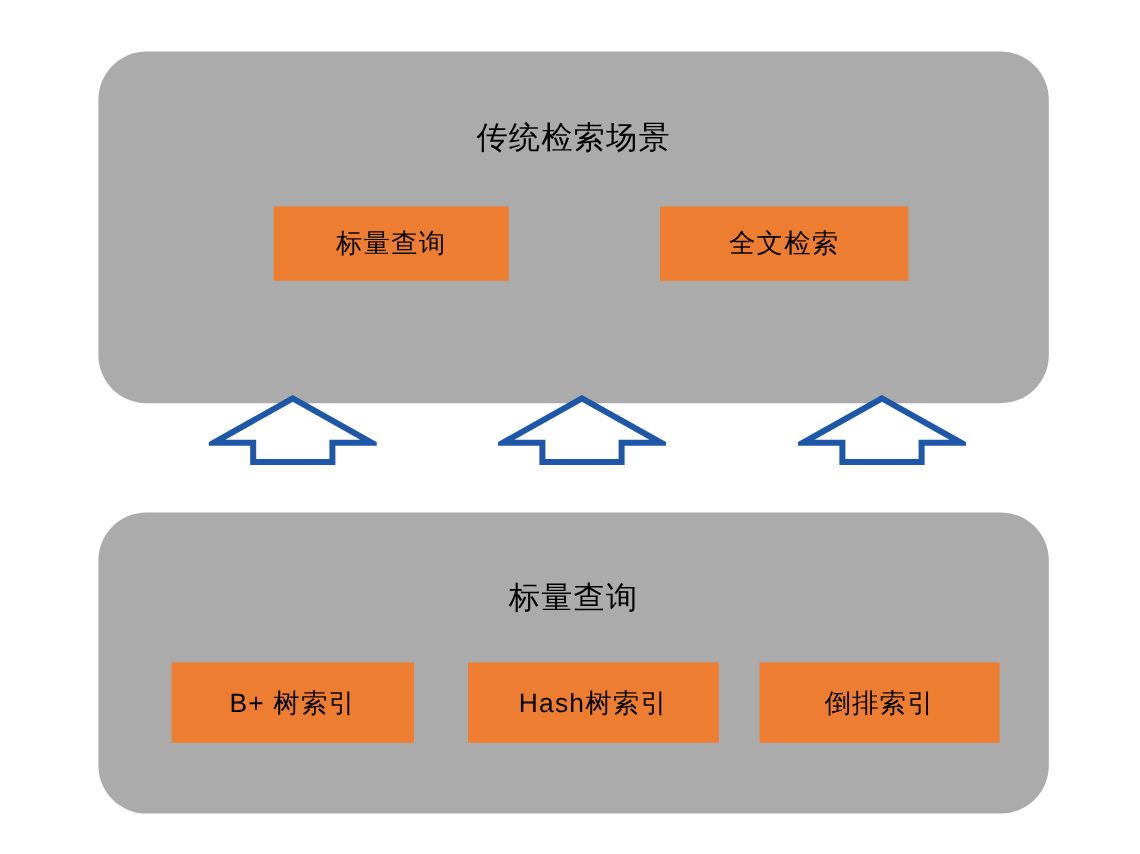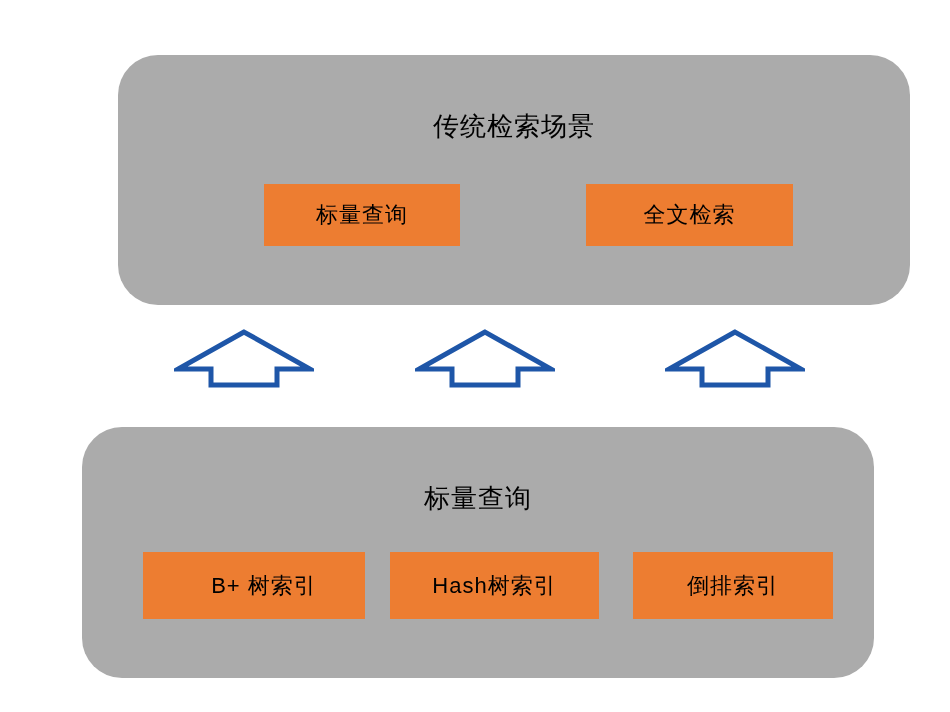--- a/index.html
+++ b/index.html
@@ -15,21 +15,21 @@
     background: var(--background, #FFFFFF);
     overflow: hidden;
   }
   .panel {
     position: absolute;
     left: 82px;
     width: 792px;
     background: var(--panel-gray, #ABABAB);
     border-radius: 40px;
   }
-  .panel-top { top: 55px; height: 250px; margin-left: 36px; }
+  .panel-top { top: 43px; height: 293px; }
   .panel-bottom { top: 427px; height: 251px; }
   .panel-title {
     position: absolute;
     left: 0;
     right: 0;
     top: 56px;
     text-align: center;
     font-size: 26px;
     line-height: 30px;
     color: var(--text, #000000);
@@ -43,21 +43,21 @@
     justify-content: center;
     font-size: 22px;
     color: var(--text, #000000);
     letter-spacing: 1px;
     white-space: nowrap;
   }
   .top-box   { top: 129px; height: 62px; }
   .top-box-1 { left: 146px; width: 196px; }
   .top-box-2 { left: 468px; width: 207px; }
   .bottom-box   { top: 125px; height: 67px; }
-  .bottom-box-1 { left: 61px;  width: 202px; padding-left: 20px; }
+  .bottom-box-1 { left: 61px;  width: 202px; }
   .bottom-box-2 { left: 308px; width: 209px; }
   .bottom-box-3 { left: 551px; width: 200px; }
   .up-arrow {
     position: absolute;
     top: 328px;
     width: 140px;
     height: 62px;
   }
   .up-arrow-1 { left: 174px; }
   .up-arrow-2 { left: 415px; }

